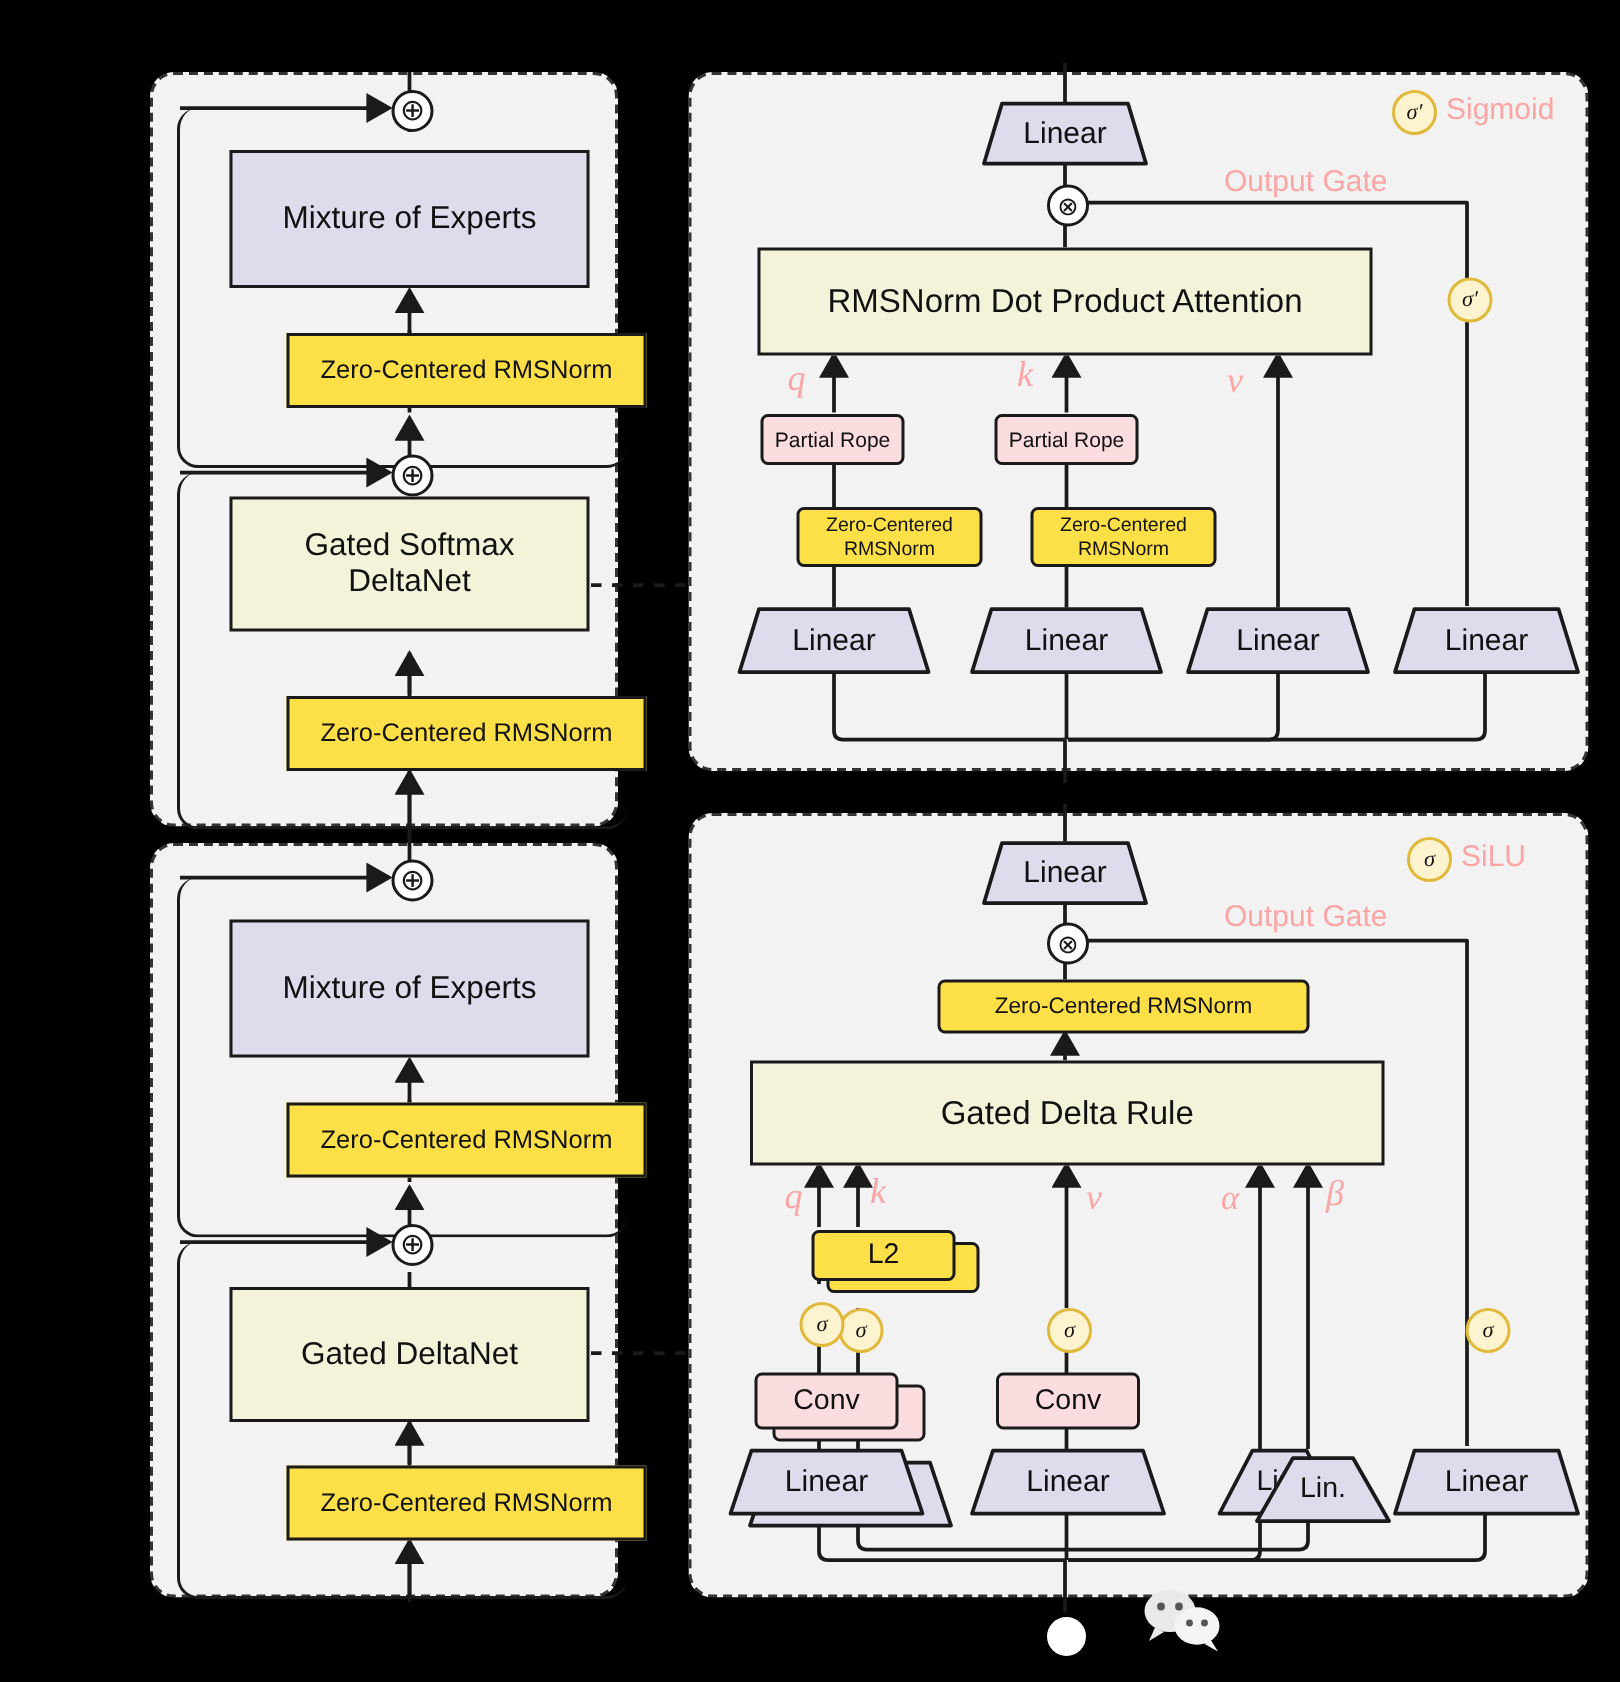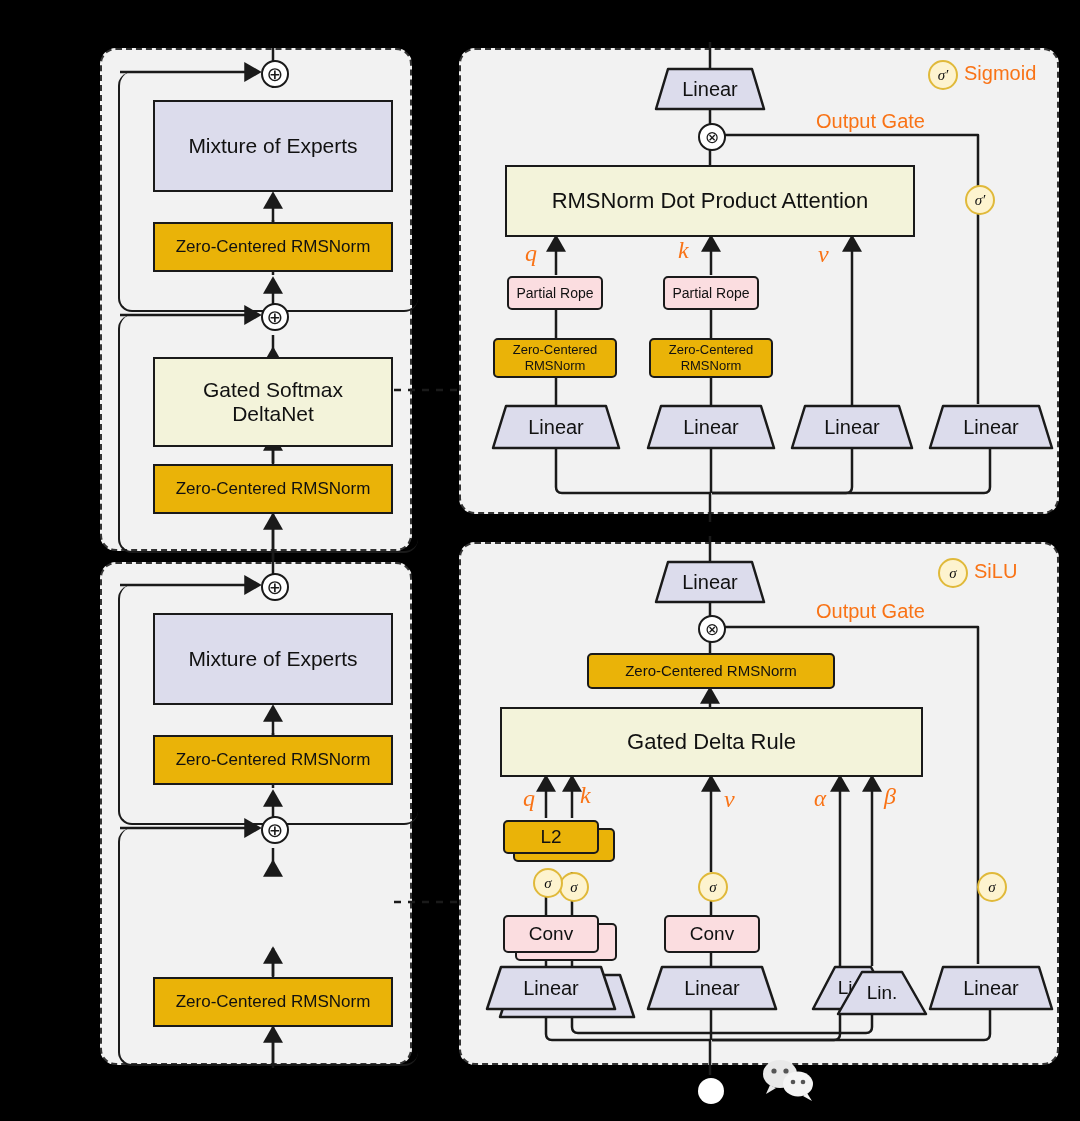--- a/index.html
+++ b/index.html
@@ -11,42 +11,42 @@
   .panel{position:absolute;background:#f2f2f2;border:2px dashed #333;border-radius:16px;box-sizing:border-box;}
   .innerbox{position:absolute;border:2.5px solid #1a1a1a;border-radius:14px;box-sizing:border-box;background:transparent;}
 
   
   .node{position:absolute;box-sizing:border-box;border:2.5px solid #1a1a1a;
         display:flex;align-items:center;justify-content:center;text-align:center;
         color:#111;line-height:1.15;}
   .rnd{border-radius:0;}
   .sq{border-radius:5px;}
   .moe{background:#dcdcec;}
-  .norm{background:#eab308;}
+  .norm{background:#fde047;margin-left:38px;}
   .yel{background:#f3f3da;}
   .pink{background:#fbdde0;}
 
   
   .trap{position:absolute;box-sizing:border-box;}
   .trap svg{position:absolute;left:0;top:0;overflow:visible;}
   .trap span{position:absolute;left:0;top:0;width:100%;height:100%;
              display:flex;align-items:center;justify-content:center;color:#111;}
 
   svg.ov{position:absolute;left:0;top:0;width:1080px;height:1121px;pointer-events:none;overflow:visible;}
 
   
   .op{position:absolute;width:24px;height:24px;border:2.5px solid #1a1a1a;border-radius:50%;
       background:#fff;display:flex;align-items:center;justify-content:center;
       font-size:20px;line-height:1;color:#1a1a1a;}
   .sig{position:absolute;width:26px;height:26px;border:2px solid #e0b93a;border-radius:50%;
        background:#fdf3cf;display:flex;align-items:center;justify-content:center;
        font-family:"Liberation Serif",serif;font-style:italic;font-size:15px;color:#111;}
 
   
-  .lbl{position:absolute;color:#f97316;}
+  .lbl{position:absolute;color:#fca5a5;}
   .math{font-family:"Liberation Serif",serif;font-style:italic;}
 
   
   .wm{position:absolute;color:#6a6a6a;font-size:29px;letter-spacing:2px;white-space:nowrap;}
   .wmdot{position:absolute;background:#fff;border-radius:50%;}
   .wchat{position:absolute;}
 </style>
 </head>
 <body>
 
@@ -93,21 +93,21 @@
 
   <div class="op" style="left:261px;top:60px;">
       <span>⊕</span>
     </div>
   <div class="op" style="left:261px;top:303px;">
       <span>⊕</span>
     </div>
 
   <div class="node rnd moe" style="left:153px;top:100px;width:240px;height:92px;font-size:21px;">Mixture of Experts</div>
   <div class="node rnd norm" style="left:153px;top:222px;width:240px;height:50px;font-size:17px;">Zero-Centered RMSNorm</div>
-  <div class="node rnd yel" style="left:153px;top:357px;width:240px;height:90px;font-size:21px;flex-direction:column;">
+  <div class="node rnd yel" style="left:153px;top:331px;width:240px;height:90px;font-size:21px;flex-direction:column;">
     <span>Gated Softmax</span>
     <span>DeltaNet</span>
   </div>
   <div class="node rnd norm" style="left:153px;top:464px;width:240px;height:50px;font-size:17px;">Zero-Centered RMSNorm</div>
 
   <svg class="ov">
     <path d="M394,390 L470,390" stroke="#1a1a1a" stroke-width="2.5" stroke-dasharray="7,7" fill="none"></path>
   </svg>
 
   <div class="panel" style="left:100px;top:562px;width:312px;height:503px;"></div>
@@ -136,20 +136,21 @@
 
   <div class="op" style="left:261px;top:573px;">
       <span>⊕</span>
     </div>
   <div class="op" style="left:261px;top:816px;">
       <span>⊕</span>
     </div>
 
   <div class="node rnd moe" style="left:153px;top:613px;width:240px;height:92px;font-size:21px;">Mixture of Experts</div>
   <div class="node rnd norm" style="left:153px;top:735px;width:240px;height:50px;font-size:17px;">Zero-Centered RMSNorm</div>
+  <div class="node rnd yel" style="left:153px;top:858px;width:240px;height:90px;font-size:21px;">Gated DeltaNet</div>
   <div class="node rnd norm" style="left:153px;top:977px;width:240px;height:50px;font-size:17px;">Zero-Centered RMSNorm</div>
 
   <svg class="ov">
     <path d="M394,902 L470,902" stroke="#1a1a1a" stroke-width="2.5" stroke-dasharray="7,7" fill="none"></path>
   </svg>
 
   <div class="panel" style="left:459px;top:48px;width:600px;height:466px;"></div>
 
   <svg class="ov">
     <g stroke="#1a1a1a" stroke-width="2.5" fill="none" stroke-linejoin="round">

